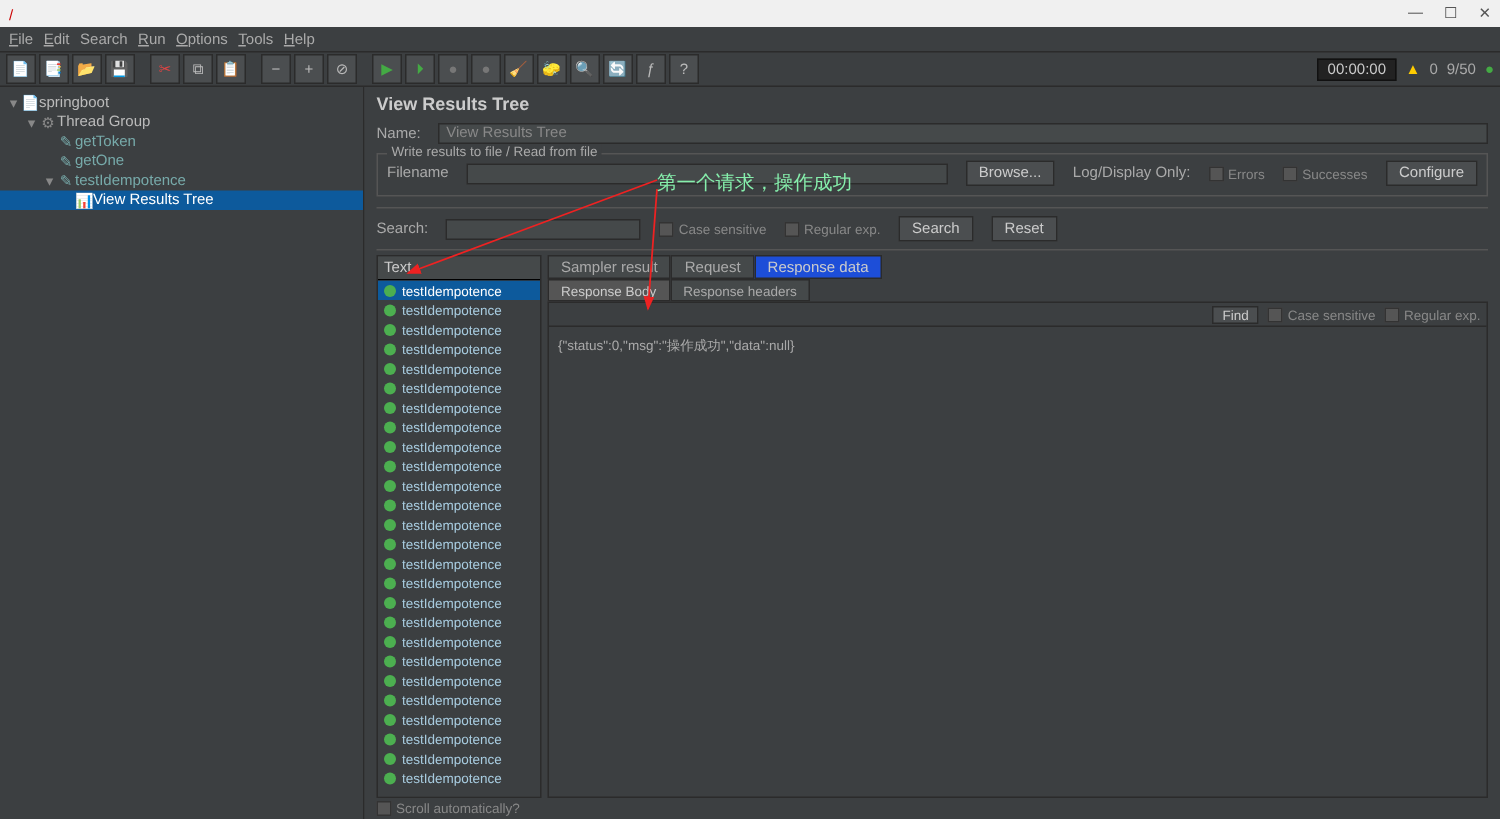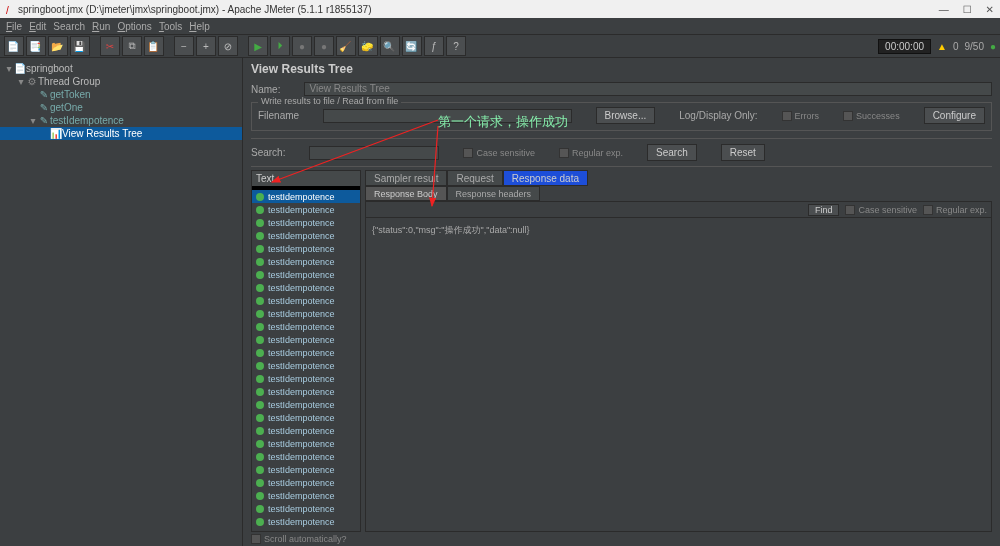--- a/index.html
+++ b/index.html
@@ -16,31 +16,31 @@
 .toolbar .right { margin-left:auto; display:flex; align-items:center; gap:6px; color:#aaa; font-size:10px; }
 .timer { background:#222; border:1px solid #111; padding:1px 6px; color:#ccc; }
 .workspace { display:flex; height:calc(546px - 18px - 16px - 24px); }
 .tree { width:243px; background:#3c3f41; border-right:1px solid #2b2b2b; padding:4px 0; font-size:10px; }
 .tree-row { display:flex; align-items:center; height:13px; padding-left:4px; }
 .tree-row .tw { width:10px; text-align:center; color:#888; }
 .tree-row .ico { width:12px; text-align:center; }
 .tree-row.sel { background:#0d5a9c; color:#fff; }
 .right-pane { flex:1; display:flex; flex-direction:column; background:#3c3f41; }
 .panel-title { background:#3c3f41; color:#ccc; font-weight:bold; font-size:12px; padding:4px 8px; }
-.form-row { display:flex; align-items:center; padding:2px 8px; font-size:10px; gap:24px; }
+.form-row { display:flex; align-items:center; padding:2px 8px; font-size:10px; gap:12px; }
 .form-row label { color:#aaa; }
 .form-row .inp { flex:1; background:#45494a; border:1px solid #2b2b2b; height:14px; color:#888; padding:0 4px; }
 .fieldset { border:1px solid #555; margin:4px 8px; padding:4px 6px 6px; position:relative; }
 .fieldset .legend { position:absolute; top:-7px; left:6px; background:#3c3f41; padding:0 3px; color:#aaa; font-size:9px; }
 .btn { background:#4b4e50; border:1px solid #2b2b2b; color:#ccc; padding:2px 8px; font-size:10px; }
 .chk { display:inline-flex; align-items:center; gap:3px; color:#888; font-size:9px; }
 .chk .box { width:10px; height:10px; background:#555; border:1px solid #333; }
 .split { display:flex; flex:1; min-height:0; }
 .list-col { width:110px; border:1px solid #2b2b2b; margin:0 0 0 8px; display:flex; flex-direction:column; }
-.list-head { background:#45494a; color:#ccc; padding:2px 4px; font-size:10px; border-bottom:4px solid #000000; }
+.list-head { background:#45494a; color:#ccc; padding:2px 4px; font-size:10px; border-bottom:1px solid #000000; }
 .list-body { flex:1; overflow:hidden; background:#3c3f41; }
 .li-row { display:flex; align-items:center; height:13px; padding-left:4px; font-size:9px; color:#a8cce0; }
 .li-row .dot { width:8px; height:8px; border-radius:50%; background:#4caf50; margin-right:4px; }
 .li-row.sel { background:#0d5a9c; color:#fff; }
 .detail-col { flex:1; margin:0 8px 0 4px; display:flex; flex-direction:column; }
 .tabs { display:flex; height:16px; font-size:10px; }
 .tab { background:#45494a; color:#aaa; padding:2px 8px; border:1px solid #2b2b2b; }
 .tab.active { background:#1d4ed8; color:#ccc; }
 .subtabs { display:flex; height:15px; font-size:9px; }
 .subtab { background:#45494a; color:#aaa; padding:2px 8px; border:1px solid #2b2b2b; }
@@ -50,21 +50,20 @@
 .resp-body { flex:1; padding:6px; color:#aaa; font-size:9px; }
 .footer-row { padding:2px 8px; color:#aaa; font-size:10px; display:flex; align-items:center; gap:4px; }
 .red-anno { position:absolute; color:#86efac; font-size:13px; z-index:5; pointer-events:none; }
 svg.anno { position:absolute; top:0; left:0; pointer-events:none; z-index:4; }
 </style>
 </head>
 <body>
 
 <div class="titlebar">
   <span class="red">/</span>
-  <span>springboot.jmx (D:\jmeter\jmx\springboot.jmx) - Apache JMeter (5.1.1 r1855137)</span>
   <div class="wincontrols">
     <span>—</span>
     <span>☐</span>
     <span>✕</span>
   </div>
 </div>
 
 <div class="menubar">
   <span><u>F</u>ile</span>
   <span><u>E</u>dit</span>

